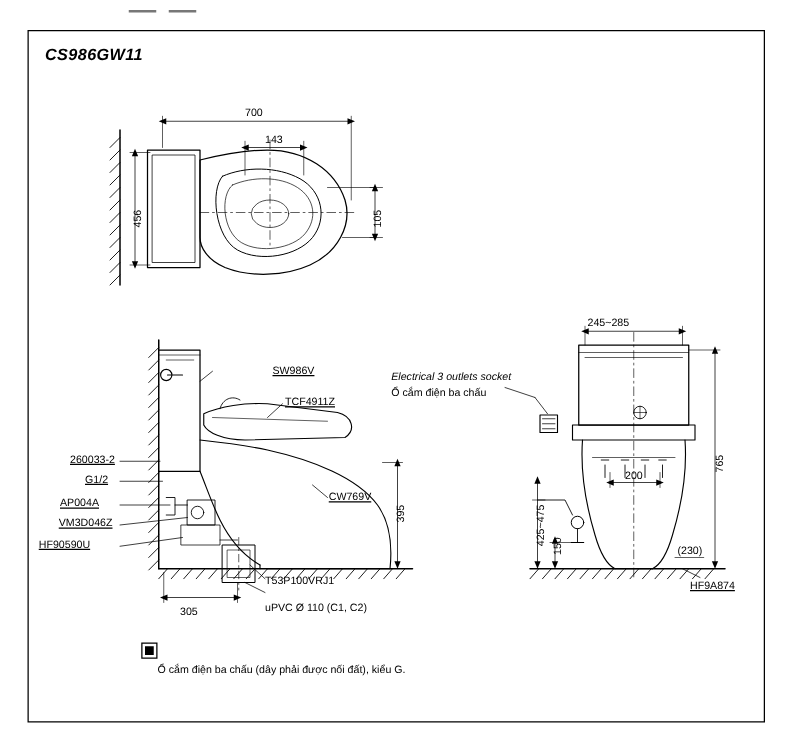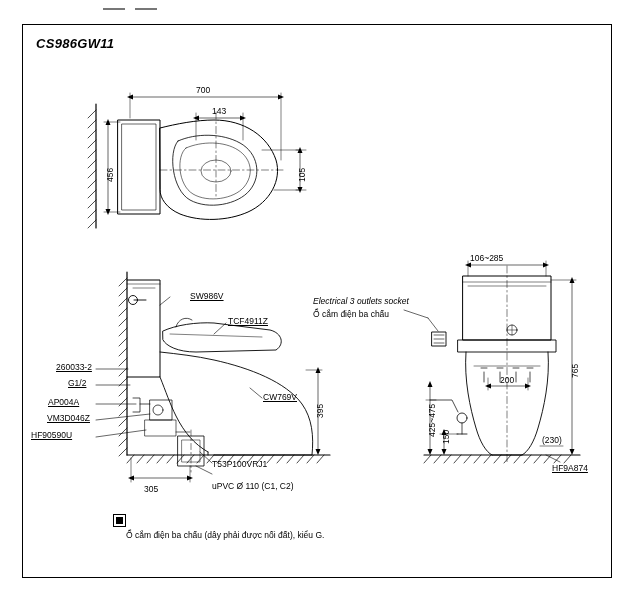--- a/index.html
+++ b/index.html
@@ -274,40 +274,40 @@
 
       <line x1="560" y1="462" x2="546" y2="455" stroke-width="0.6"></line>
     </g>
   </svg>
 
   <div class="lbl" style="left:196px;top:85px;">700</div>
   <div class="lbl" style="left:212px;top:106px;">143</div>
   <div class="lbl vert" style="left:105px;top:182px;transform:rotate(-90deg);">456</div>
   <div class="lbl vert" style="left:297px;top:182px;transform:rotate(-90deg);">105</div>
 
-  <div class="lbl u" style="left:160px;top:291px;padding-left:30px;">SW986V</div>
+  <div class="lbl u" style="left:188px;top:291px;padding-left:30px;">SW986V</div>
   <div class="lbl u" style="left:228px;top:316px;">TCF4911Z</div>
   <div class="lbl u" style="left:263px;top:392px;">CW769V</div>
 
   <div class="lbl u" style="left:56px;top:362px;">260033-2</div>
   <div class="lbl u" style="left:68px;top:378px;">G1/2</div>
   <div class="lbl u" style="left:48px;top:397px;">AP004A</div>
   <div class="lbl u" style="left:47px;top:413px;">VM3D046Z</div>
   <div class="lbl u" style="left:31px;top:430px;">HF90590U</div>
 
   <div class="lbl" style="left:212px;top:459px;">T53P100VRJ1</div>
   <div class="lbl" style="left:212px;top:481px;">uPVC Ø 110 (C1, C2)</div>
 
   <div class="lbl vert" style="left:315px;top:418px;transform:rotate(-90deg);">395</div>
   <div class="lbl" style="left:144px;top:484px;">305</div>
 
   <div class="lbl it" style="left:313px;top:296px;text-align:center;">Electrical 3 outlets socket</div>
   <div class="lbl" style="left:313px;top:309px;">Ổ cắm điện ba chấu</div>
 
-  <div class="lbl" style="left:470px;top:253px;">106~285</div>
+  <div class="lbl" style="left:470px;top:253px;">245~285</div>
   <div class="lbl vert" style="left:570px;top:378px;transform:rotate(-90deg);">765</div>
   <div class="lbl" style="left:500px;top:375px;">200</div>
   <div class="lbl vert" style="left:427px;top:437px;transform:rotate(-90deg);">425~475</div>
   <div class="lbl vert" style="left:441px;top:444px;transform:rotate(-90deg);">150</div>
   <div class="lbl" style="left:542px;top:435px;text-align:center;">(230)</div>
   <div class="lbl u" style="left:552px;top:463px;">HF9A874</div>
 
   <div class="noteico" style="left:113px;top:514px;"></div>
   <div class="note" style="left:126px;top:529px;">Ổ cắm điện ba chấu (dây phải được nối đất), kiểu G.</div>
 

